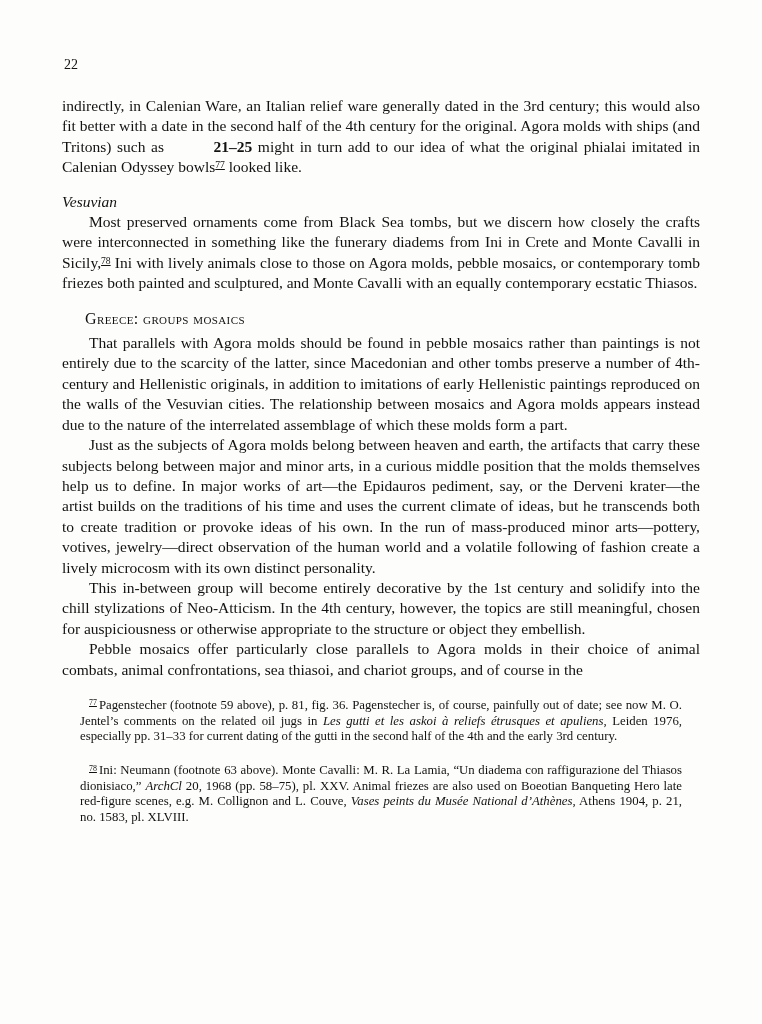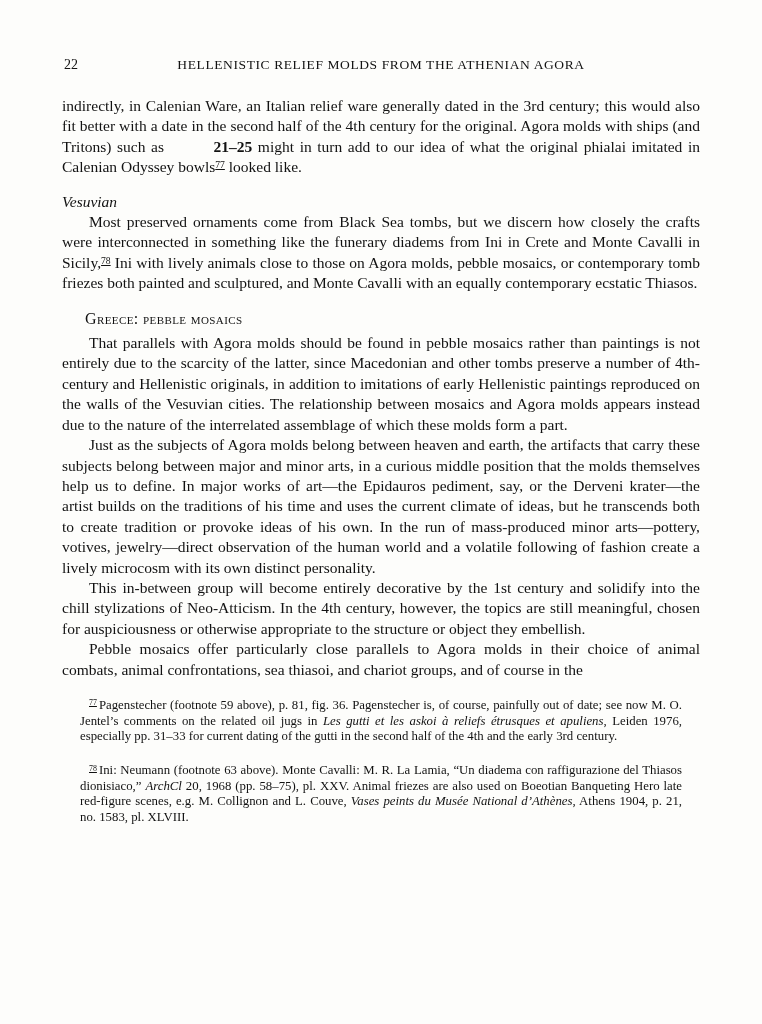--- a/index.html
+++ b/index.html
@@ -94,32 +94,31 @@
   .footnote sup { margin-right: 2px; }
   .footnote i { font-style: italic; }
 </style>
 </head>
 <body>
 
 <div class="page">
 
   <header class="running-head">
     <span class="pagenum">22</span>
-    <span class="running-title">HELLENISTIC RELIEF MOLDS FROM THE ATHENIAN AGORA</span>
   </header>
 
   <main class="text-block">
 
     <p class="noindent"><span>indirectly, in Calenian Ware, an Italian relief ware generally dated in the 3rd century; this would also fit better with a date in the second half of the 4th century for the original. Agora molds with ships (and Tritons) such as </span><b class="catnum">21–25</b><span> might in turn add to our idea of what the original phialai imitated in Calenian Odyssey bowls</span><sup class="fnref">77</sup><span> looked like.</span></p>
 
     <h2 class="h-italic">Vesuvian</h2>
 
     <p><span>Most preserved ornaments come from Black Sea tombs, but we discern how closely the crafts were interconnected in something like the funerary diadems from Ini in Crete and Monte Cavalli in Sicily,</span><sup class="fnref">78</sup><span> Ini with lively animals close to those on Agora molds, pebble mosaics, or contemporary tomb friezes both painted and sculptured, and Monte Cavalli with an equally contemporary ecstatic Thiasos.</span></p>
 
-    <h3 class="h-smallcaps">Greece: pebble mosaics</h3>
+    <h3 class="h-smallcaps">Greece: groups mosaics</h3>
 
     <p>That parallels with Agora molds should be found in pebble mosaics rather than paint­ings is not entirely due to the scarcity of the latter, since Macedonian and other tombs preserve a number of 4th-century and Hellenistic originals, in addition to imitations of early Hellenistic paintings reproduced on the walls of the Vesuvian cities. The relationship be­tween mosaics and Agora molds appears instead due to the nature of the interrelated as­semblage of which these molds form a part.</p>
 
     <p>Just as the subjects of Agora molds belong between heaven and earth, the artifacts that carry these subjects belong between major and minor arts, in a curious middle position that the molds themselves help us to define. In major works of art—the Epidauros pediment, say, or the Derveni krater—the artist builds on the traditions of his time and uses the current climate of ideas, but he transcends both to create tradition or provoke ideas of his own. In the run of mass-produced minor arts—pottery, votives, jewelry—direct observation of the human world and a volatile following of fashion create a lively microcosm with its own distinct personality.</p>
 
 
     <p>This in-between group will become entirely decorative by the 1st century and solidify into the chill stylizations of Neo-Atticism. In the 4th century, however, the topics are still meaningful, chosen for auspiciousness or otherwise appropriate to the structure or object they embellish.</p>
 
     <p>Pebble mosaics offer particularly close parallels to Agora molds in their choice of an­imal combats, animal confrontations, sea thiasoi, and chariot groups, and of course in the</p>
 

